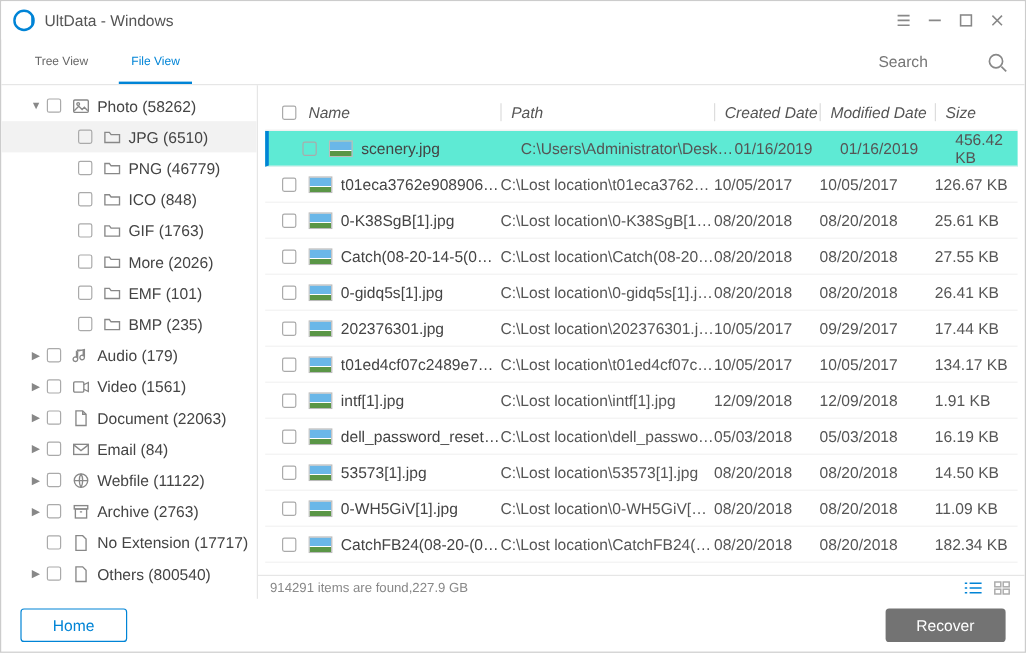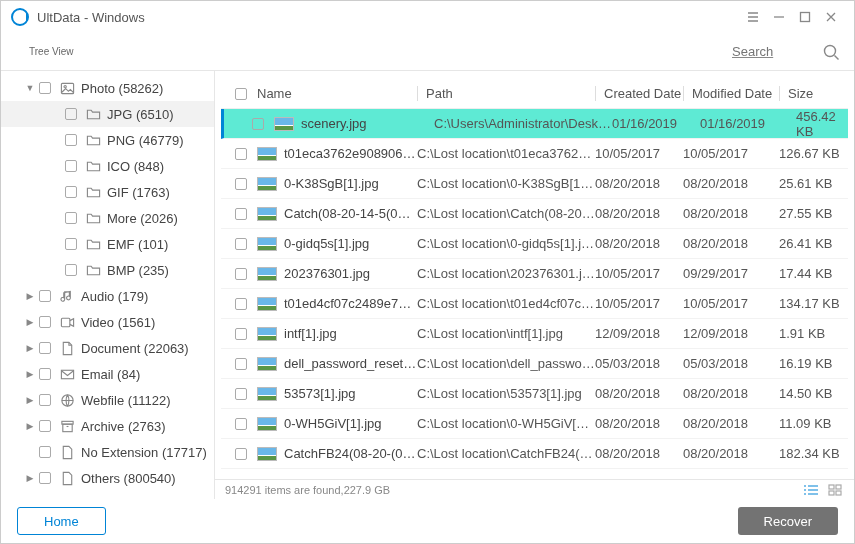--- a/index.html
+++ b/index.html
@@ -15,21 +15,21 @@
 .titlebar .winbtn svg { width: 12px; height: 12px; stroke: #888; stroke-width: 1.3; fill: none; }
 
 
 .header { height: 38px; display: flex; align-items: stretch; border-bottom: 1px solid #e6e6e6; }
 .tabs { display: flex; padding-left: 10px; }
 .tab { padding: 0 18px; display: flex; align-items: center; color: #666; cursor: pointer; position: relative; font-size: 10px; }
 .tab.active { color: #0084d6; }
 .tab.active::after { content: ""; position: absolute; left: 8px; right: 8px; bottom: 0; height: 2px; background: #0084d6; }
 .header .spacer { flex: 1; }
 .searchwrap { display: flex; align-items: center; padding-right: 14px; }
-.searchbox { width: 90px; height: 24px; border: none; background: transparent; color: #888; font-size: 13px; outline: none; text-decoration: underline; }
+.searchbox { width: 90px; height: 24px; border: none; background: transparent; color: #888; font-size: 13px; outline: none; }
 .searchicon { width: 18px; height: 18px; stroke: #888; fill: none; stroke-width: 1.4; cursor: pointer; }
 
 
 .main { flex: 1; display: flex; min-height: 0; }
 .sidebar { width: 214px; border-right: 1px solid #e6e6e6; overflow-y: auto; padding-top: 4px; }
 .sidebar::-webkit-scrollbar { width: 6px; }
 .sidebar::-webkit-scrollbar-thumb { background: #ccc; border-radius: 3px; }
 
 .tree-row { height: 26px; display: flex; align-items: center; white-space: nowrap; cursor: pointer; color: #444; }
 .tree-row.l1 { padding-left: 24px; }
@@ -51,21 +51,21 @@
 .trow.selected { background: #5eead4; border-left: 3px solid #0084d6; padding-left: 28px; }
 .cell-chk { width: 22px; flex-shrink: 0; }
 .cell-chk .box { width: 12px; height: 12px; border: 1px solid #aaa; border-radius: 2px; }
 .cell-name { width: 160px; flex-shrink: 0; display: flex; align-items: center; overflow: hidden; }
 .cell-path { width: 178px; flex-shrink: 0; overflow: hidden; text-overflow: ellipsis; white-space: nowrap; color: #555; }
 .cell-cdate { width: 88px; flex-shrink: 0; color: #555; }
 .cell-mdate { width: 96px; flex-shrink: 0; color: #555; }
 .cell-size { flex: 1; color: #555; }
 .thumb { width: 20px; height: 14px; margin-right: 7px; flex-shrink: 0; background: linear-gradient(to bottom, #6ab7e8 0%, #6ab7e8 55%, #fff 55%, #fff 65%, #5a9646 65%, #5a9646 100%); border: 1px solid #bbb; }
 .fname { overflow: hidden; text-overflow: ellipsis; white-space: nowrap; color: #444; }
-.thead .hlabel { color: #555; font-weight: normal; }
+.thead .hlabel { color: #555; font-weight: normal; font-style: italic; }
 .thead .sep { border-left: 1px solid #ddd; padding-left: 8px; }
 
 .statusbar { height: 20px; border-top: 1px solid #e6e6e6; display: flex; align-items: center; padding: 0 10px; font-size: 11px; color: #888; }
 .statusbar .spacer { flex: 1; }
 .statusbar .viewbtn { width: 18px; height: 14px; margin-left: 6px; cursor: pointer; display:inline-flex; align-items:center; justify-content:center; }
 .statusbar svg { stroke:#0084d6; fill:none; stroke-width:1.2; }
 .statusbar .viewbtn.off svg { stroke:#aaa; }
 
 
 .footer { height: 44px; display: flex; align-items: center; padding: 0 16px; gap: 12px; }
@@ -99,20 +99,21 @@
   <span class="winbtn">
       <svg viewBox="0 0 12 12">
         <path d="M2 2l8 8M10 2l-8 8"></path>
       </svg>
     </span>
 </div>
 
 <div class="header">
   <div class="tabs">
     <div class="tab">Tree View</div>
+    <div class="tab active">File View</div>
   </div>
   <span class="spacer"></span>
   <div class="searchwrap">
     <input class="searchbox" placeholder="Search" style="">
     <svg class="searchicon" viewBox="0 0 18 18">
         <circle cx="8" cy="8" r="5.5"></circle>
         <path d="M12.5 12.5l4 4"></path>
       </svg>
   </div>
 </div>

